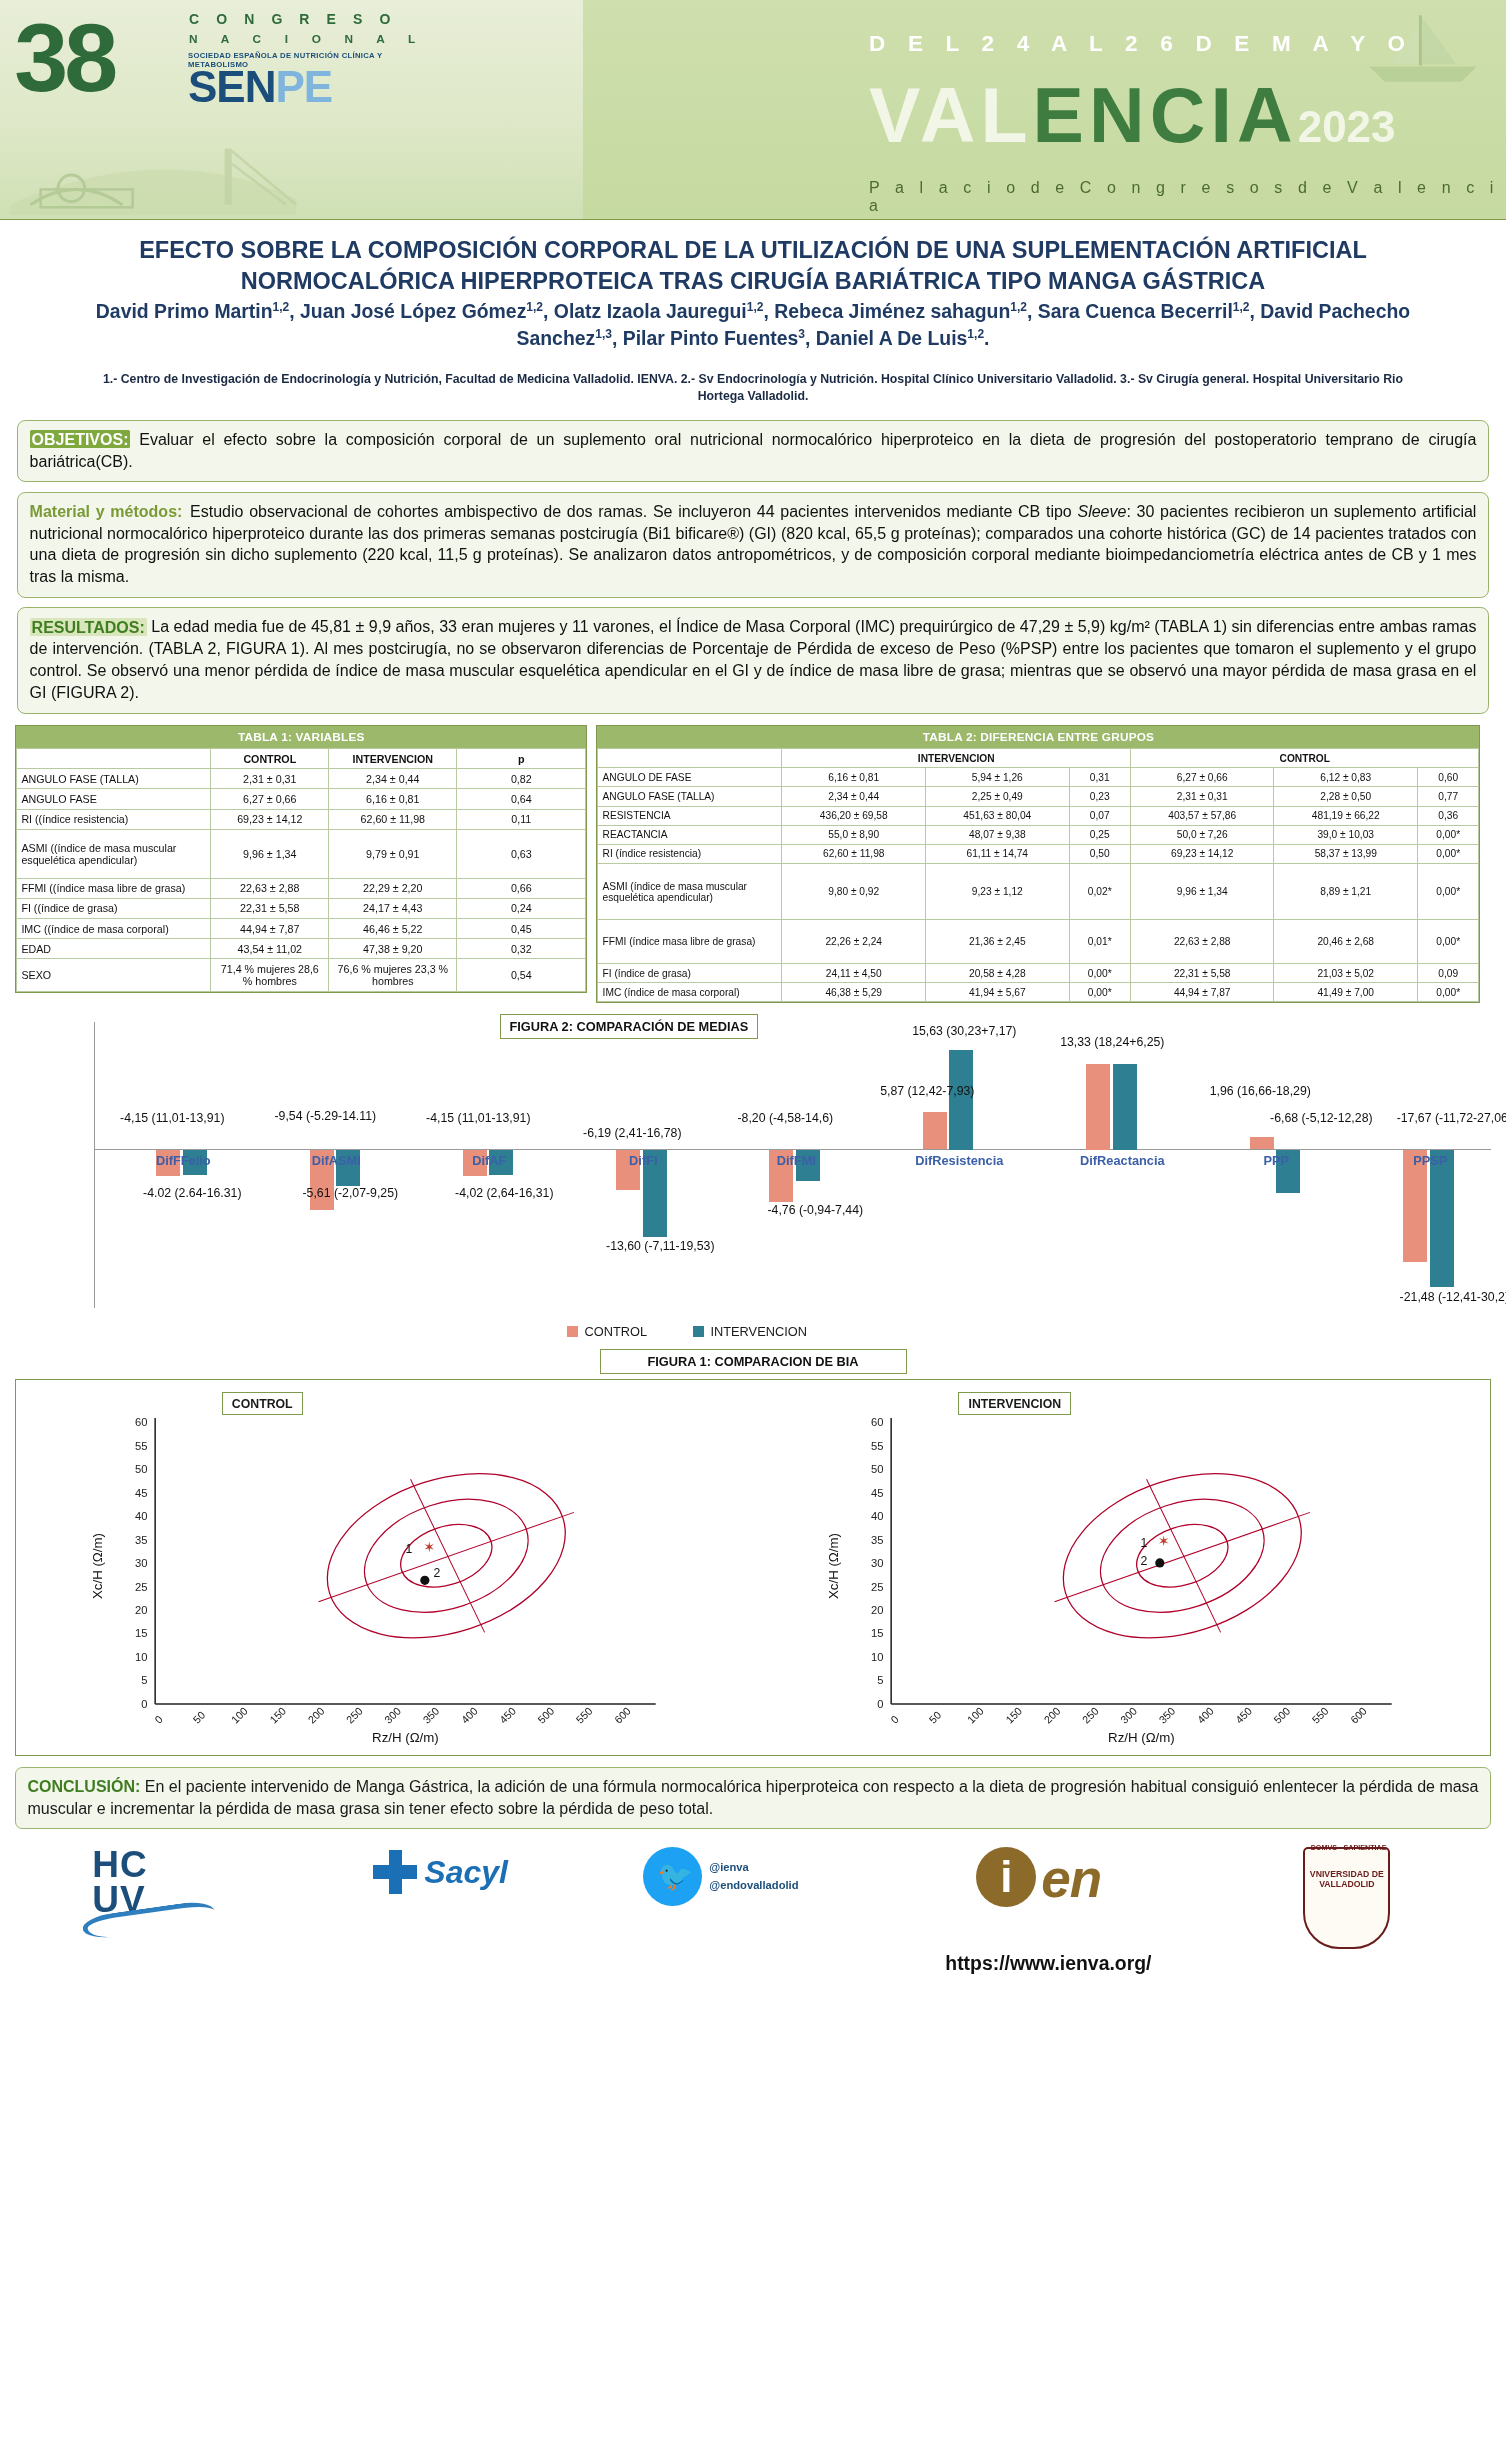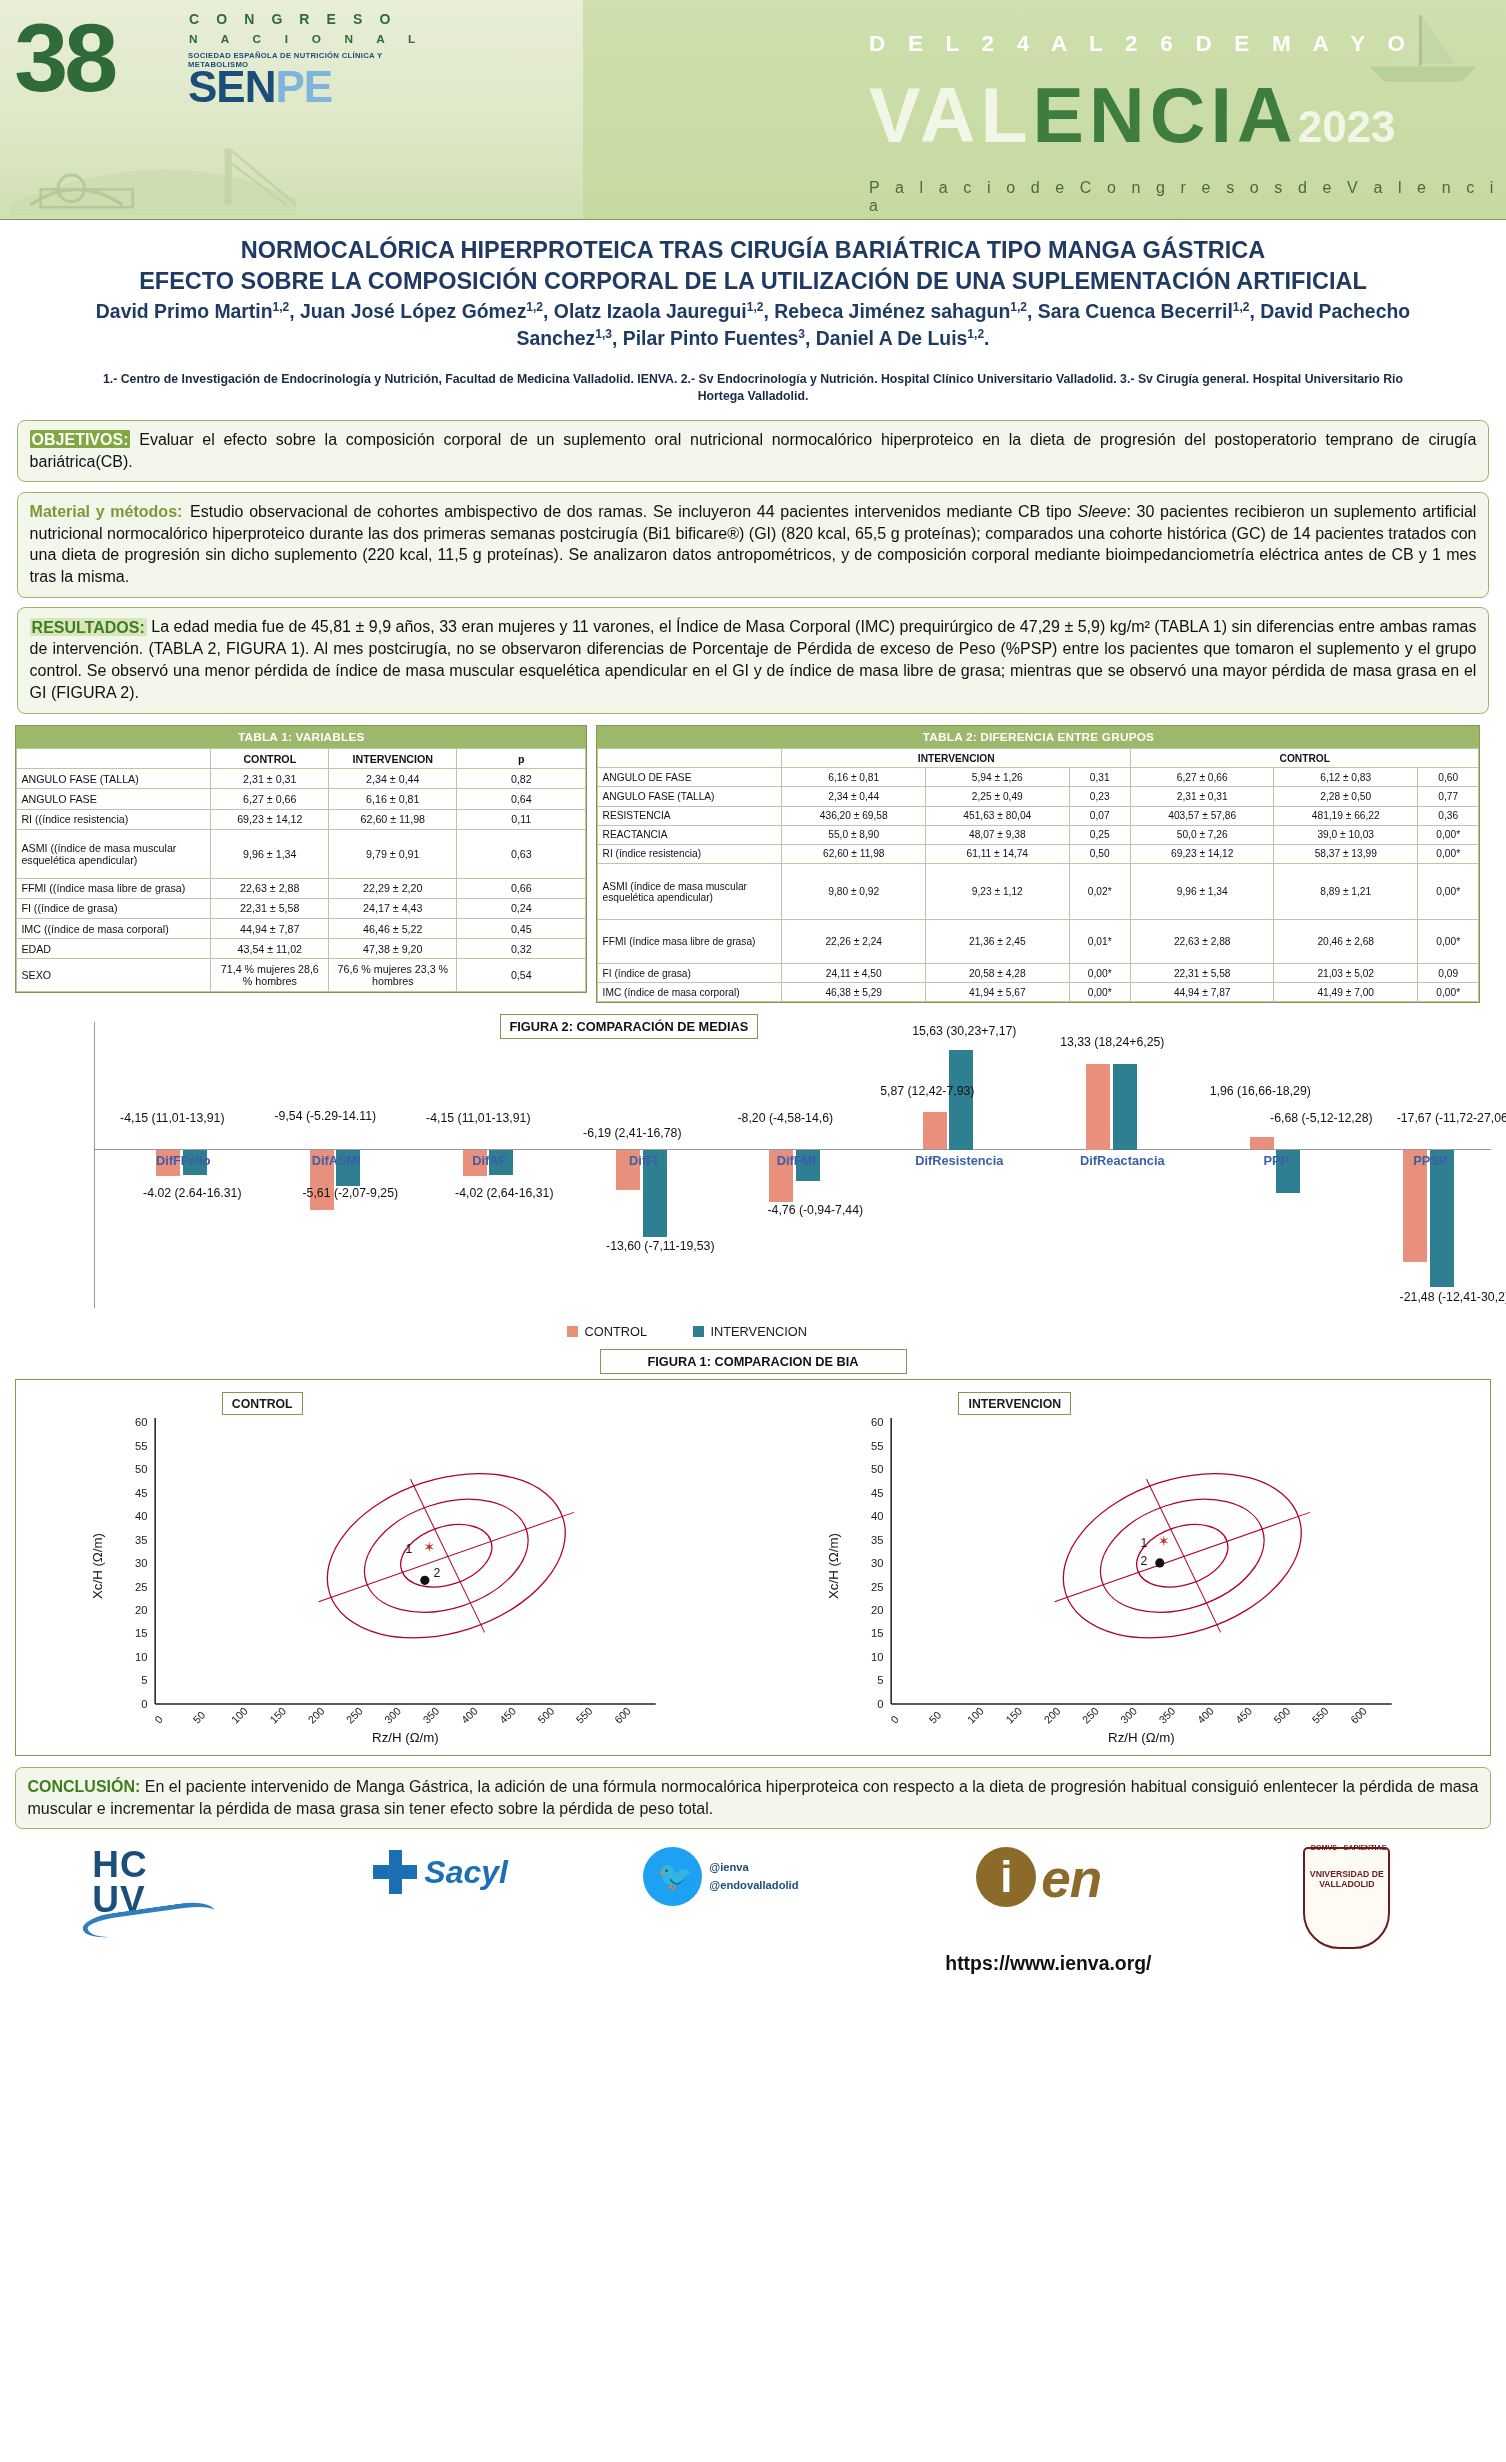--- a/index.html
+++ b/index.html
@@ -295,22 +295,22 @@
         <path d="M20 120 L 230 120 L 200 150 L 50 150 Z" fill="#a8c489"></path>
         <path d="M120 20 L 120 118" stroke="#8fae70" stroke-width="6"></path>
         <path d="M124 25 L 190 115 L 124 115 Z" fill="#bcd2a2"></path>
         <path d="M116 40 L 60 115 L 116 115 Z" fill="#cfe0b8"></path>
       </svg>
     </div>
   </div>
 
   <div class="title-block">
     <div class="title-main">
+      <div>EFECTO SOBRE LA COMPOSICIÓN CORPORAL DE LA UTILIZACIÓN DE UNA SUPLEMENTACIÓN ARTIFICIAL</div>
       <div>NORMOCALÓRICA HIPERPROTEICA TRAS CIRUGÍA BARIÁTRICA TIPO MANGA GÁSTRICA</div>
-      <div>EFECTO SOBRE LA COMPOSICIÓN CORPORAL DE LA UTILIZACIÓN DE UNA SUPLEMENTACIÓN ARTIFICIAL</div>
     </div>
     <div class="authors">David Primo Martin<sup>1,2</sup>, Juan José López Gómez<sup>1,2</sup>, Olatz Izaola Jauregui<sup>1,2</sup>, Rebeca Jiménez sahagun<sup>1,2</sup>, Sara Cuenca Becerril<sup>1,2</sup>, David Pachecho Sanchez<sup>1,3</sup>, Pilar Pinto Fuentes<sup>3</sup>, Daniel A De Luis<sup>1,2</sup>.</div>
     <div class="affil">1.- Centro de Investigación de Endocrinología y Nutrición, Facultad de Medicina Valladolid. IENVA.  2.- Sv Endocrinología y Nutrición. Hospital Clínico Universitario Valladolid. 3.- Sv Cirugía general. Hospital Universitario Rio Hortega Valladolid.</div>
   </div>
 
   <div class="section">
     <p>
       <span class="lbl lbl-obj">OBJETIVOS:</span><span> Evaluar el efecto sobre la composición corporal de un suplemento oral nutricional normocalórico hiperproteico en la dieta de progresión del postoperatorio temprano de cirugía bariátrica(CB).</span>
     </p>
   </div>

